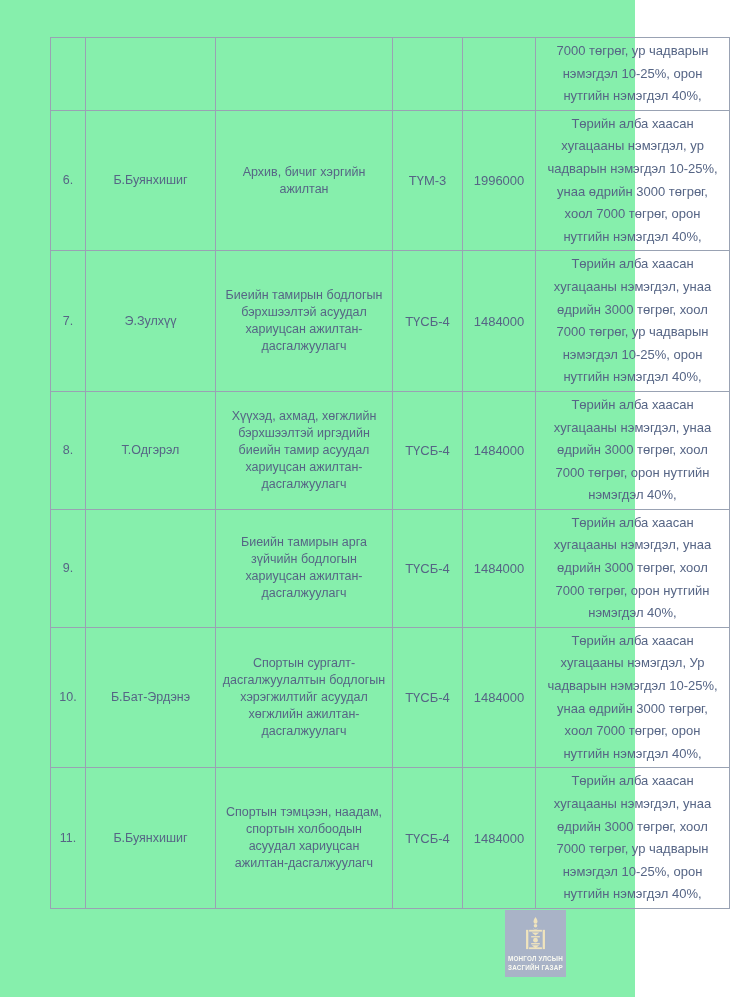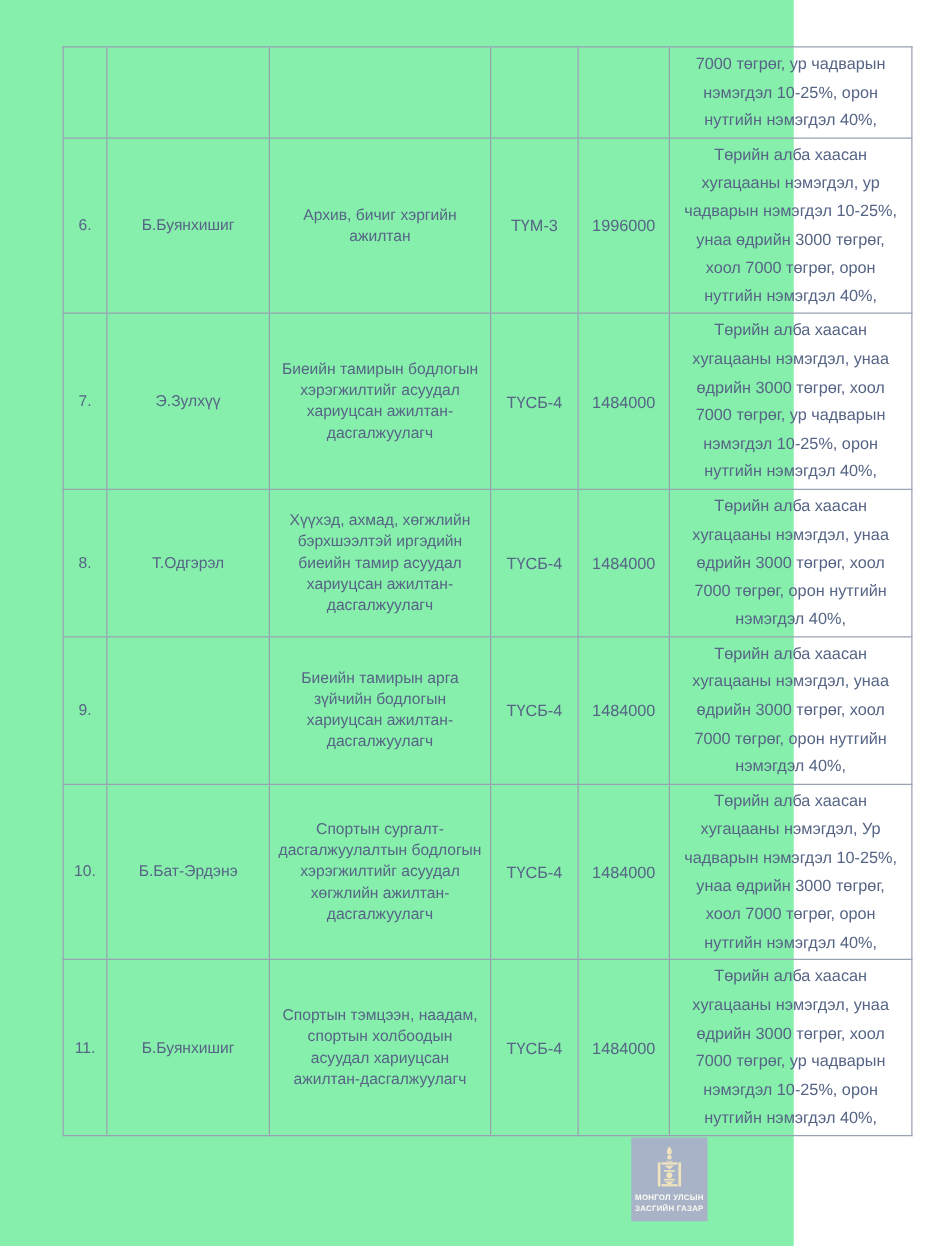--- a/index.html
+++ b/index.html
@@ -94,21 +94,21 @@
         <td class="c-no">6.</td>
         <td class="c-name">Б.Буянхишиг</td>
         <td class="c-pos">Архив, бичиг хэргийн ажилтан</td>
         <td class="c-code">ТҮМ-3</td>
         <td class="c-salary">1996000</td>
         <td class="c-allow">Төрийн алба хаасан хугацааны нэмэгдэл, ур чадварын нэмэгдэл 10-25%, унаа өдрийн 3000 төгрөг, хоол 7000 төгрөг, орон нутгийн нэмэгдэл 40%,</td>
       </tr>
       <tr class="h137">
         <td class="c-no">7.</td>
         <td class="c-name">Э.Зулхүү</td>
-        <td class="c-pos">Биеийн тамирын бодлогын хэрэгжилтийг асуудал хариуцсан ажилтан-дасгалжуулагч</td>
+        <td class="c-pos">Биеийн тамирын бодлогын бэрхшээлтэй асуудал хариуцсан ажилтан-дасгалжуулагч</td>
         <td class="c-code">ТҮСБ-4</td>
         <td class="c-salary">1484000</td>
         <td class="c-allow">Төрийн алба хаасан хугацааны нэмэгдэл, унаа өдрийн 3000 төгрөг, хоол 7000 төгрөг, ур чадварын нэмэгдэл 10-25%, орон нутгийн нэмэгдэл 40%,</td>
       </tr>
       <tr class="h110">
         <td class="c-no">8.</td>
         <td class="c-name">Т.Одгэрэл</td>
         <td class="c-pos">Хүүхэд, ахмад, хөгжлийн бэрхшээлтэй иргэдийн биеийн тамир асуудал хариуцсан ажилтан-дасгалжуулагч</td>
         <td class="c-code">ТҮСБ-4</td>
         <td class="c-salary">1484000</td>

